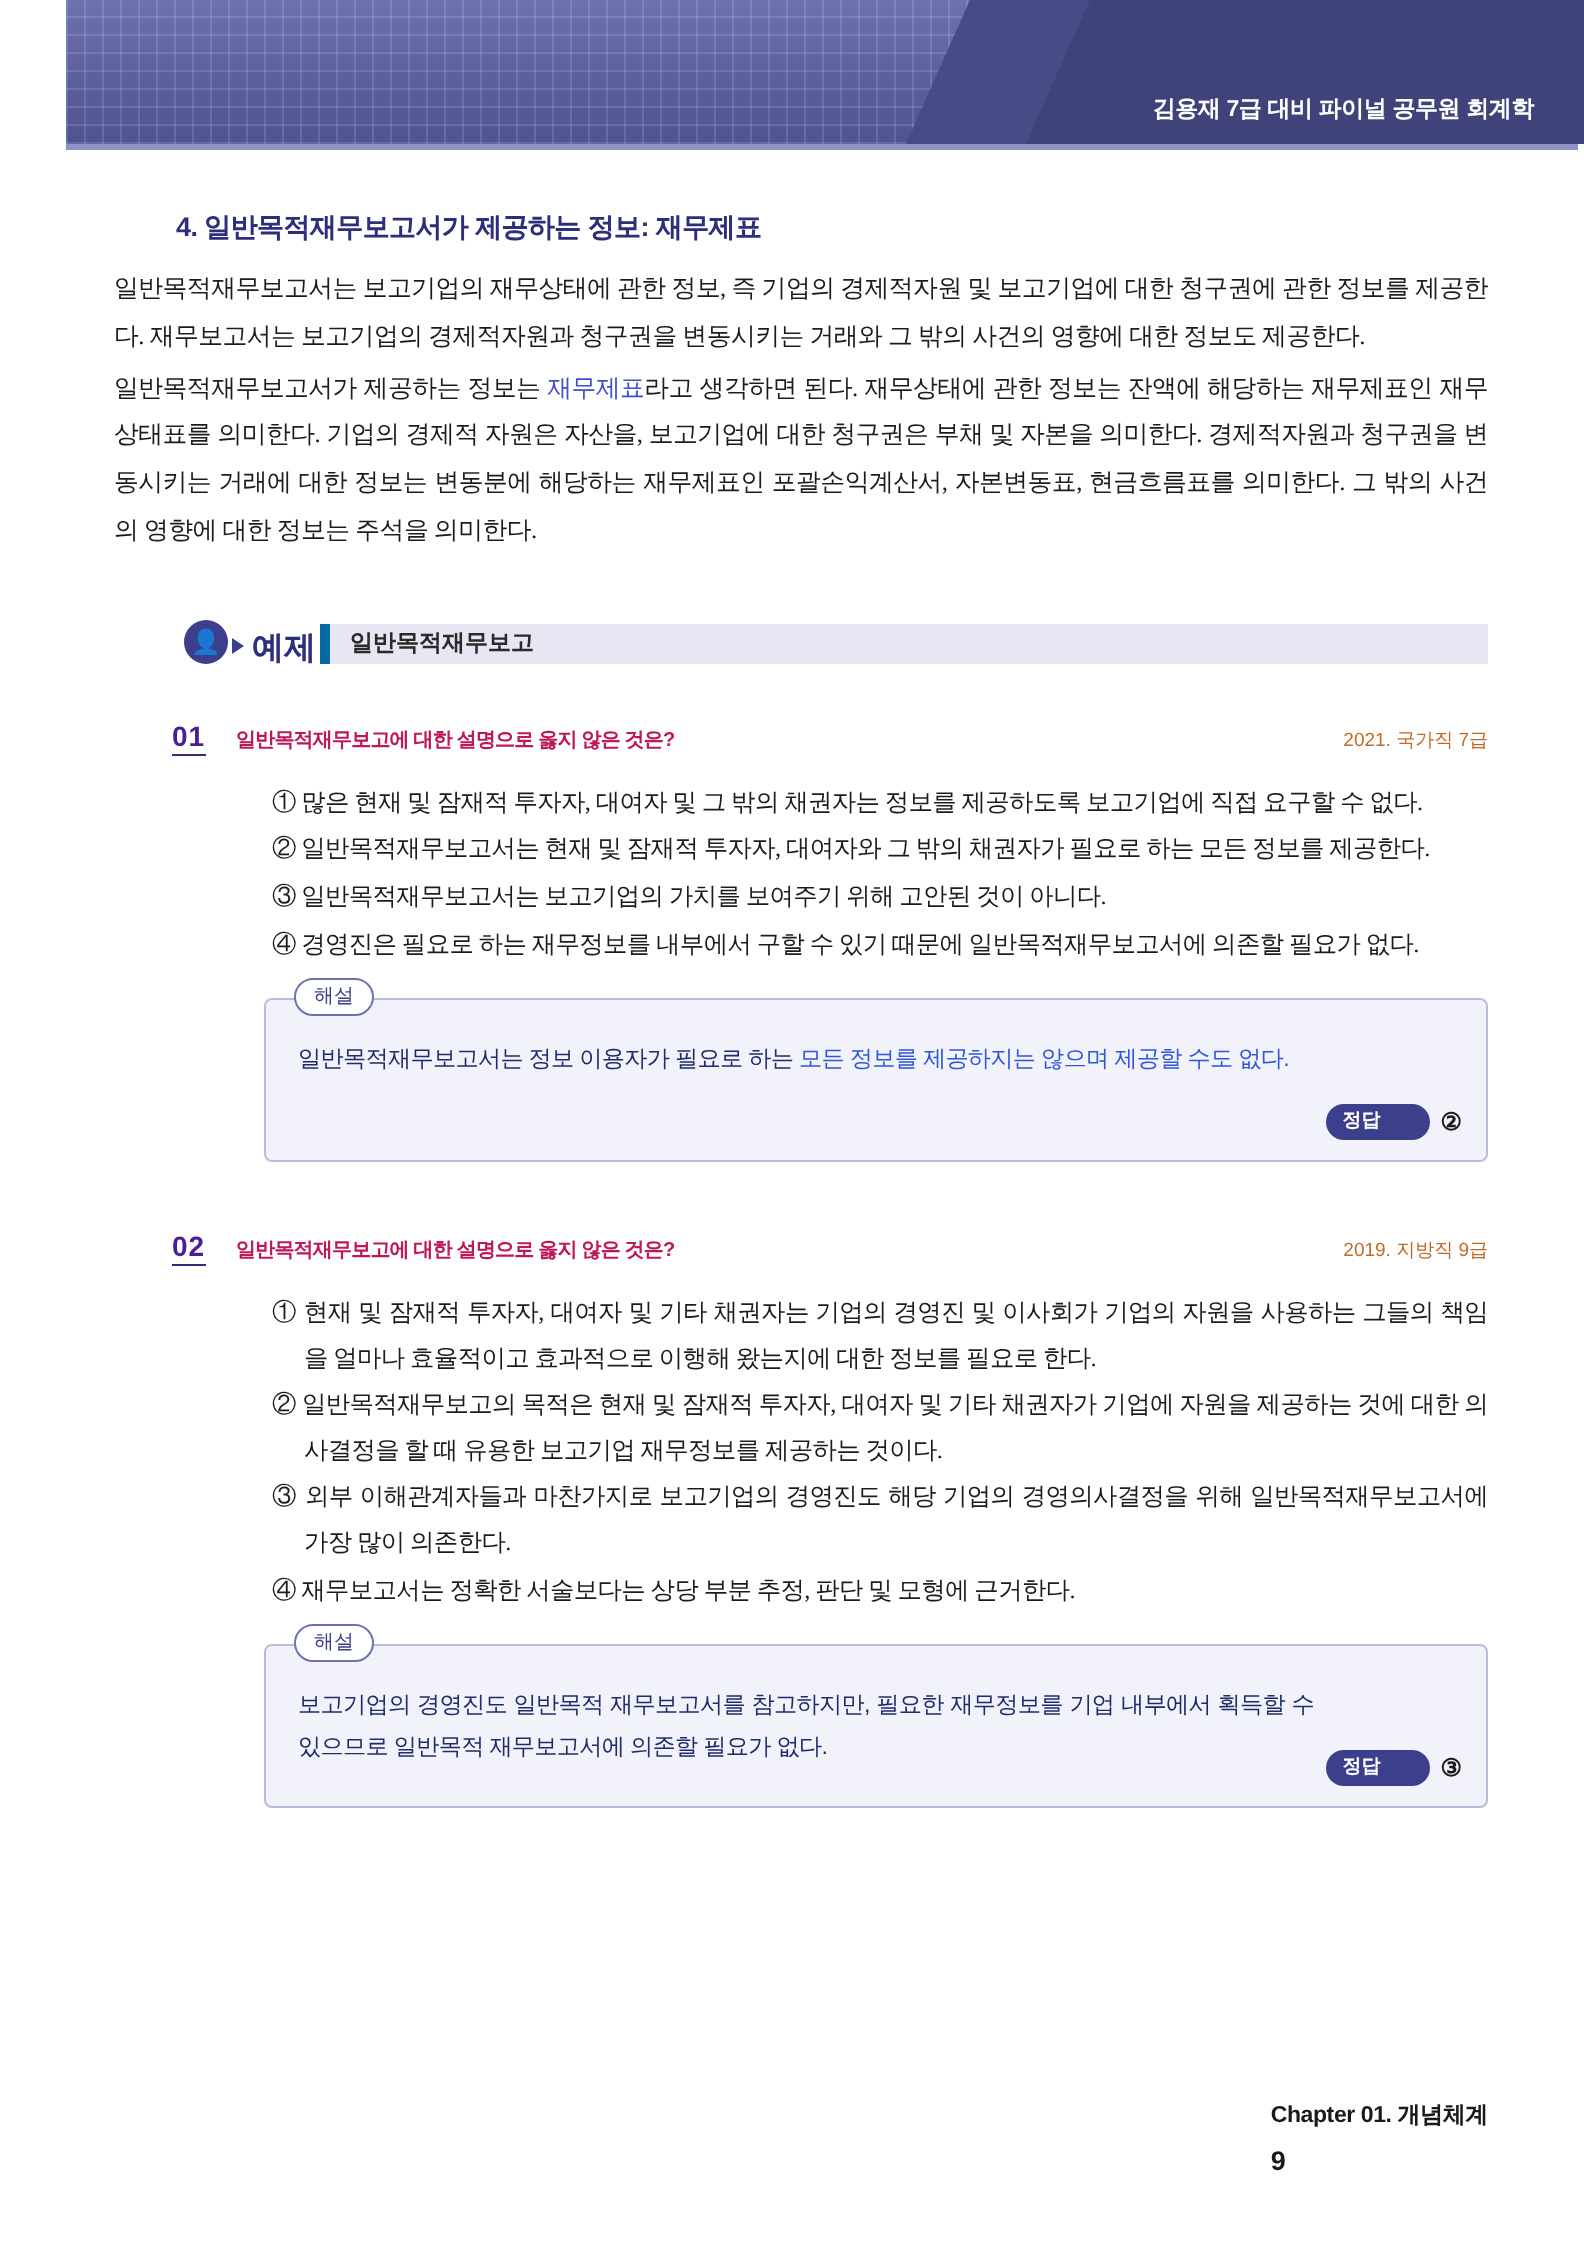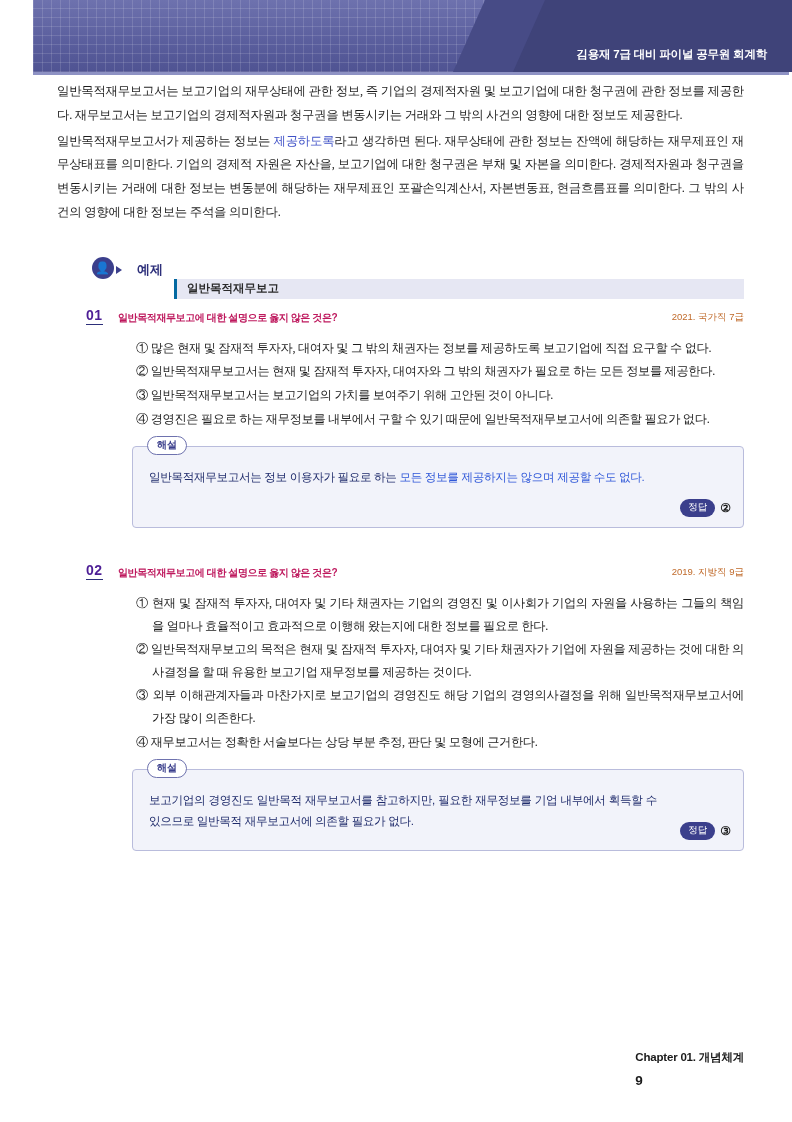--- a/index.html
+++ b/index.html
@@ -143,36 +143,35 @@
     position: absolute;
     left: -2px;
     top: 7px;
     width: 0; height: 0;
     border-top: 4px solid transparent;
     border-bottom: 4px solid transparent;
     border-left: 6px solid #3b3f8c;
   }
   .ex-label {
     position: absolute;
-    left: 19px;
+    left: 8px;
     top: 2px;
-    font-size: 13px;
+    font-size: 16px;
     font-weight: bold;
     color: #2d2f7a;
     font-family: "Liberation Sans", sans-serif;
   }
   .ex-strip {
     position: absolute;
-    left: 56px;
+    left: 42px;
     top: 0;
     right: 0;
     height: 20px;
     background: #e6e7f3;
-    border-left: 3px solid #0369a1;
-    margin-top: 20px;
+    border-left: 5px solid #0369a1;
   }
   .ex-strip-text {
     position: absolute;
     left: 10px;
     top: 2px;
     font-size: 11.5px;
     font-weight: bold;
     color: #2a2a2a;
     font-family: "Liberation Sans", sans-serif;
   }
@@ -241,21 +240,21 @@
   }
   .explain-tag {
     position: absolute;
     left: 14px;
     top: -11px;
     background: #ffffff;
     border: 1px solid #6e72ae;
     border-radius: 11px;
     padding: 1px 9px 2px 9px;
     font-size: 10px;
-    font-weight: bold;
+    font-weight: normal;
     color: #3b3f8c;
     font-family: "Liberation Sans", sans-serif;
   }
   .explain-text {
     font-size: 11.6px;
     line-height: 1.8;
     color: #1f2b6b;
     font-family: "Liberation Sans", sans-serif;
     letter-spacing: -0.35px;
     text-align: justify;
@@ -267,24 +266,24 @@
     right: 12px;
     bottom: 10px;
     display: flex;
     align-items: center;
     gap: 5px;
   }
   .answer-badge {
     background: #3b3f8c;
     color: #fff;
     font-size: 9.5px;
-    font-weight: normal;
+    font-weight: bold;
     font-family: "Liberation Sans", sans-serif;
     border-radius: 9px;
-    padding: 2px 8px 3px 8px;
+    padding: 2px 25px 3px 8px;
   }
   .answer-val {
     font-size: 12px;
     font-weight: bold;
     color: #1a1a1a;
     font-family: "Liberation Sans", sans-serif;
   }
 
   
   .footer {
@@ -318,24 +317,28 @@
   <div class="hdr-band-inner"></div>
   <div class="hdr-grid"></div>
   <div class="hdr-skew"></div>
   <div class="hdr-skew2"></div>
   <div class="hdr-underline"></div>
   <div class="hdr-title">김용재 7급 대비 파이널 공무원 회계학</div>
 </div>
 
 <div class="content">
 
+  <div class="sec-title">
+    <span class="num">4.</span>
+    <span>일반목적재무보고서가 제공하는 정보: 재무제표</span>
+  </div>
 
   <p class="body-para">일반목적재무보고서는 보고기업의 재무상태에 관한 정보, 즉 기업의 경제적자원 및 보고기업에 대한 청구권에 관한 정보를 제공한다. 재무보고서는 보고기업의 경제적자원과 청구권을 변동시키는 거래와 그 밖의 사건의 영향에 대한 정보도 제공한다.</p>
   <p class="body-para">
-    <span>일반목적재무보고서가 제공하는 정보는 </span><span class="kw">제공하도록</span><span>라고 생각하면 된다. 재무상태에 관한 정보는 잔액에 해당하는 재무제표인 재무상태표를 의미한다. 기업의 경제적 자원은 자산을, 보고기업에 대한 청구권은 부채 및 자본을 의미한다. 경제적자원과 청구권을 변동시키는 거래에 대한 정보는 변동분에 해당하는 재무제표인 포괄손익계산서, 자본변동표, 현금흐름표를 의미한다. 그 밖의 사건의 영향에 대한 정보는 주석을 의미한다.</span>
+    <span>일반목적재무보고서가 제공하는 정보는 </span><span class="kw">재무제표</span><span>라고 생각하면 된다. 재무상태에 관한 정보는 잔액에 해당하는 재무제표인 재무상태표를 의미한다. 기업의 경제적 자원은 자산을, 보고기업에 대한 청구권은 부채 및 자본을 의미한다. 경제적자원과 청구권을 변동시키는 거래에 대한 정보는 변동분에 해당하는 재무제표인 포괄손익계산서, 자본변동표, 현금흐름표를 의미한다. 그 밖의 사건의 영향에 대한 정보는 주석을 의미한다.</span>
   </p>
 
   <div class="example-bar">
     <div class="ex-icon">👤</div>
     <div class="ex-arrow"></div>
     <div class="ex-label">예제</div>
     <div class="ex-strip">
       <div class="ex-strip-text">일반목적재무보고</div>
     </div>
   </div>

